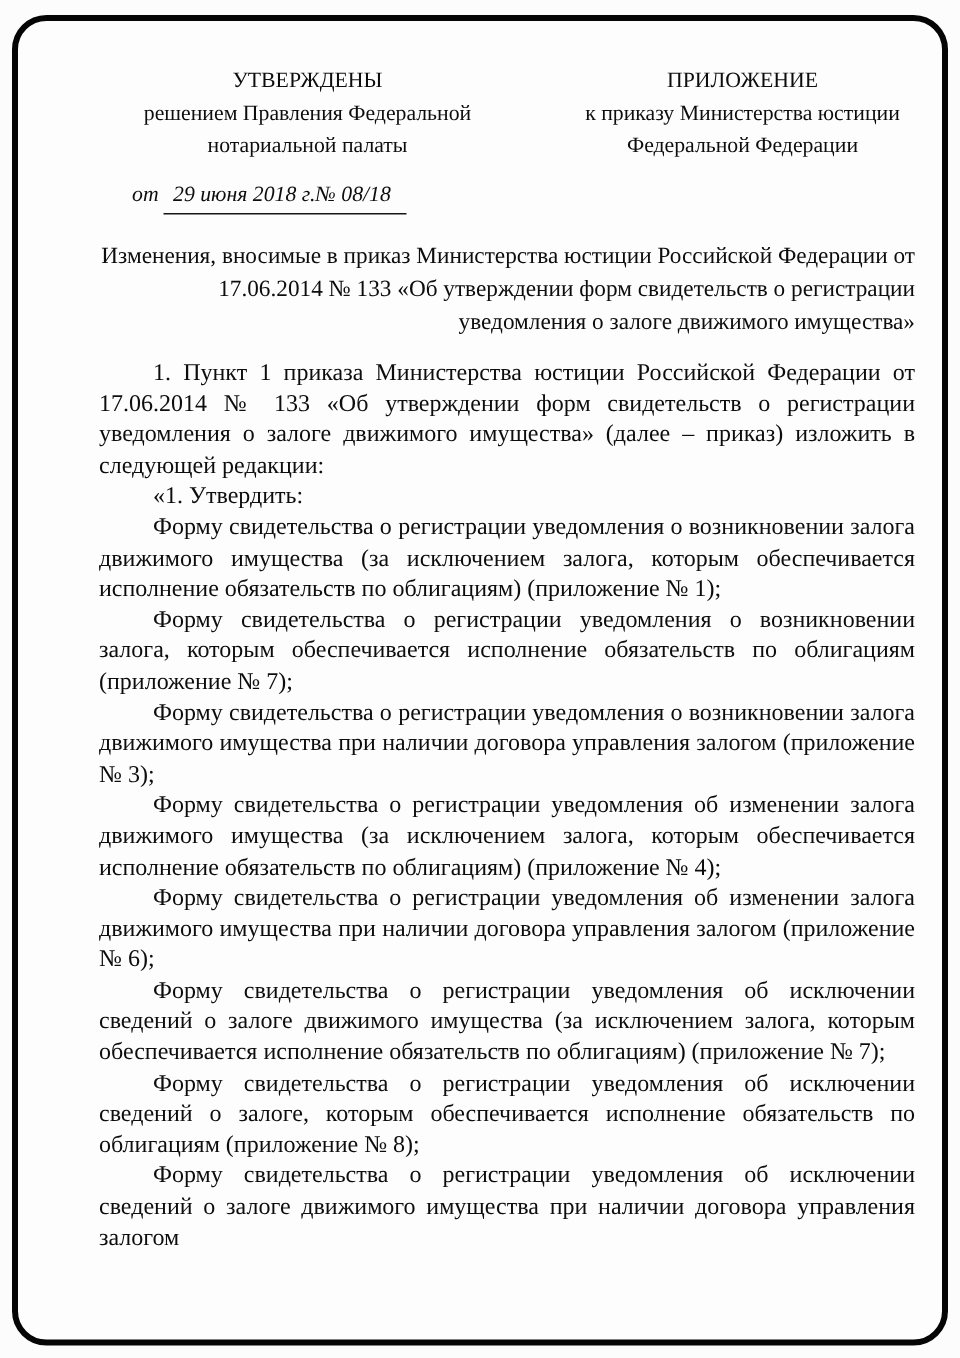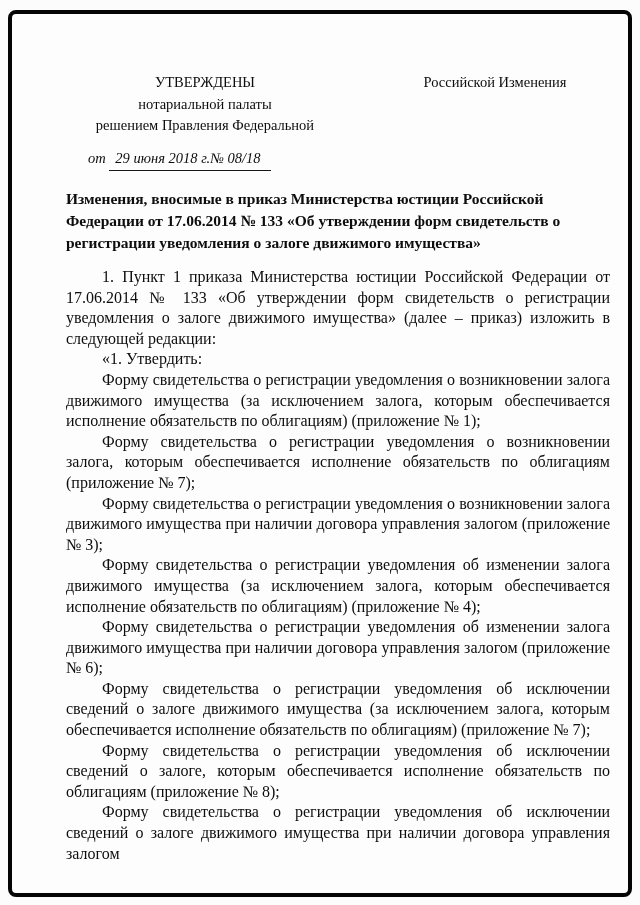--- a/index.html
+++ b/index.html
@@ -14,23 +14,23 @@
     color: #0d0d0d;
     -webkit-font-smoothing: antialiased;
   }
   .frame {
     position: absolute;
     left: 8px;
     top: 10px;
     right: 8px;
     bottom: 8px;
     border: 4px solid #050505;
-    border-radius: 8px;
+    border-radius: 23px;
     box-sizing: border-box;
-    padding: 58px 18px 0 54px;
+    padding: 30px 18px 0 54px;
     background: #fdfdfd;
   }
   .header-row {
     display: flex;
     justify-content: space-between;
     font-size: 14.5px;
     line-height: 21.5px;
   }
   .hb { text-align: center; }
   .hb-left  { width: 234px; margin-left: 22px; }
@@ -41,22 +41,22 @@
     white-space: nowrap;
     font-style: italic;
   }
   .date-underline {
     display: inline-block;
     border-bottom: 1.3px solid #161616;
     padding: 0 10px 1px 6px;
   }
   .doc-title {
     margin: 17px 0 0 0;
-    text-align: left;
-    font-weight: 700;
+    text-align: right;
+    font-weight: 400;
     font-size: 15.5px;
     line-height: 22px;
   }
   .doc-body {
     margin-top: 13px;
     font-size: 16px;
     line-height: 20.6px;
     text-align: justify;
   }
   .doc-body p {
@@ -69,30 +69,32 @@
 </style>
 </head>
 <body>
 
 <div class="frame">
 
   <div class="header-row">
 
     <div class="hb hb-left">
       <div>УТВЕРЖДЕНЫ</div>
+      <div>решением Правления Федеральной</div>
       <div>нотариальной палаты</div>
-      <div>решением Правления Федеральной</div>
       <div class="date-line">
         <span>от</span>
         <span class="date-underline">29 июня 2018 г.№ 08/18</span>
       </div>
     </div>
 
     <div class="hb hb-right">
-      <div>Российской Изменения</div>
+      <div>ПРИЛОЖЕНИЕ</div>
+      <div>к приказу Министерства юстиции</div>
+      <div>Федеральной Федерации</div>
     </div>
 
   </div>
 
   <h1 class="doc-title">Изменения, вносимые в приказ Министерства юстиции Российской Федерации от 17.06.2014 № 133 «Об утверждении форм свидетельств о регистрации уведомления о залоге движимого имущества»</h1>
 
   <div class="doc-body">
     <p>1. Пункт 1 приказа Министерства юстиции Российской Федерации от 17.06.2014 № 133 «Об утверждении форм свидетельств о регистрации уведомления о залоге движимого имущества» (далее – приказ) изложить в следующей редакции:</p>
     <p>«1. Утвердить:</p>
     <p>Форму свидетельства о регистрации уведомления о возникновении залога движимого имущества (за исключением залога, которым обеспечивается исполнение обязательств по облигациям) (приложение № 1);</p>

